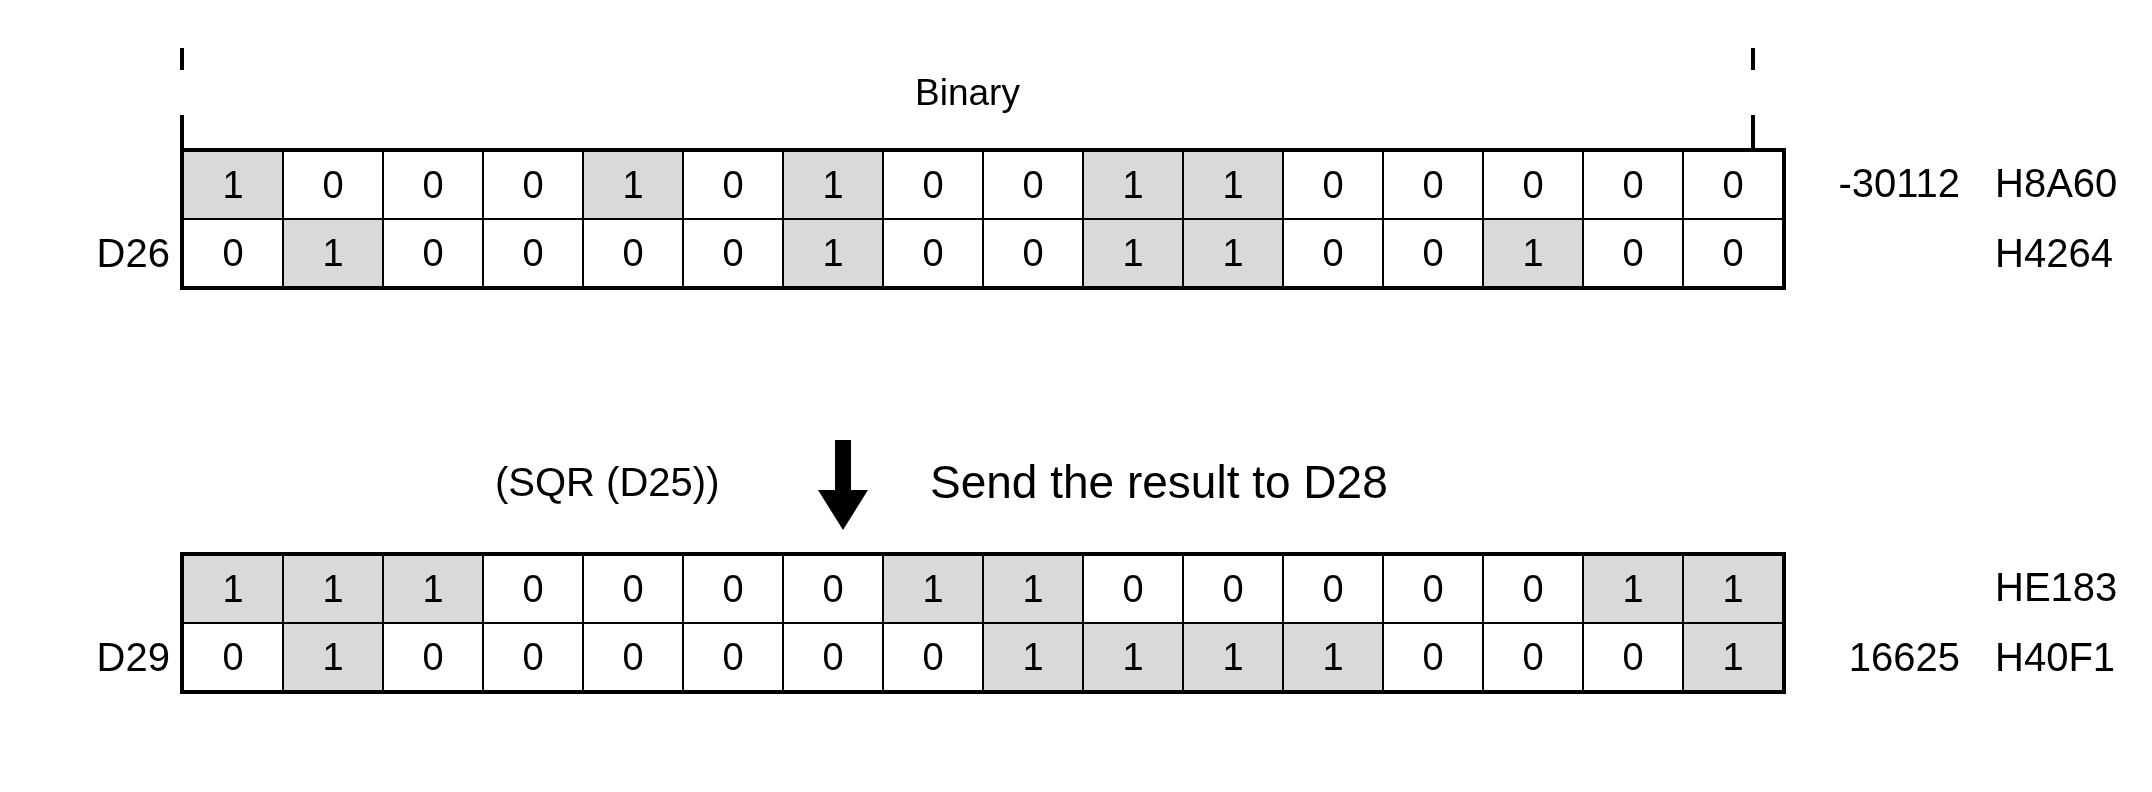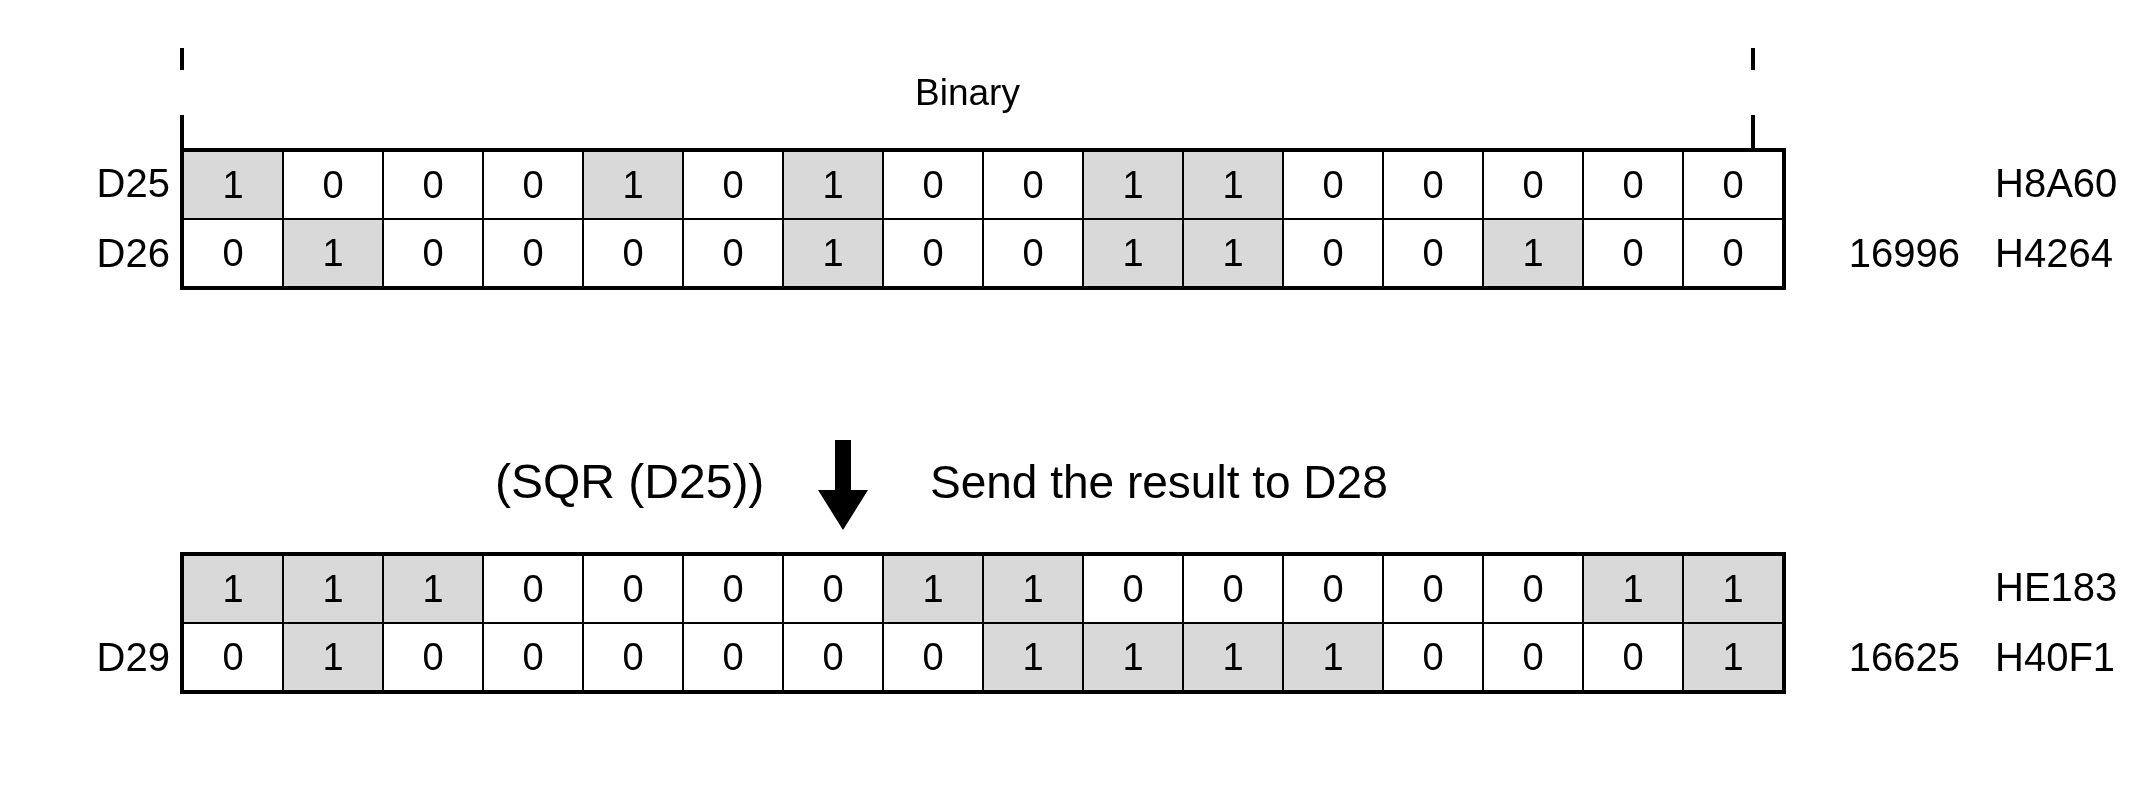--- a/index.html
+++ b/index.html
@@ -147,21 +147,21 @@
     position: absolute;
     left: 0;
     top: 440px;
     width: 2152px;
     height: 92px;
   }
   .mid-expr {
     position: absolute;
     left: 495px;
     top: 14px;
-    font-size: 48px;
+    font-size: 40px;
     line-height: 56px;
     white-space: nowrap;
   }
   .mid-note {
     position: absolute;
     left: 930px;
     top: 14px;
     font-size: 46px;
     line-height: 56px;
     white-space: nowrap;
@@ -206,21 +206,20 @@
       <div class="arrow-line left"></div>
       <div class="arrow-line right"></div>
       <div class="arrow-head right"></div>
     </div>
 
     <div class="span-label">
       <span>Binary</span>
     </div>
   </div>
 
-  <div class="row-label rl-d25">D25</div>
   <div class="row-label rl-d26">D26</div>
   <div class="row-label rl-d29">D29</div>
 
   <table class="bit-table table-top">
     <tbody>
       <tr>
           <td class="on">1</td>
           <td>0</td>
           <td>0</td>
           <td>0</td>
@@ -292,23 +291,23 @@
           <td class="on">1</td>
           <td class="on">1</td>
           <td>0</td>
           <td>0</td>
           <td>0</td>
           <td class="on">1</td>
         </tr>
     </tbody>
   </table>
 
+  <div class="val-dec v-d25-dec">-30112</div>
   <div class="val-hex v-d25-hex">H8A60</div>
 
-  <div class="val-dec v-d26-dec">16996</div>
   <div class="val-hex v-d26-hex">H4264</div>
 
   <div class="val-hex v-d28-hex">HE183</div>
 
   <div class="val-dec v-d29-dec">16625</div>
   <div class="val-hex v-d29-hex">H40F1</div>
 
   <div class="mid-band">
     <div class="mid-expr">(SQR (D25))</div>
     <div class="down-arrow">

